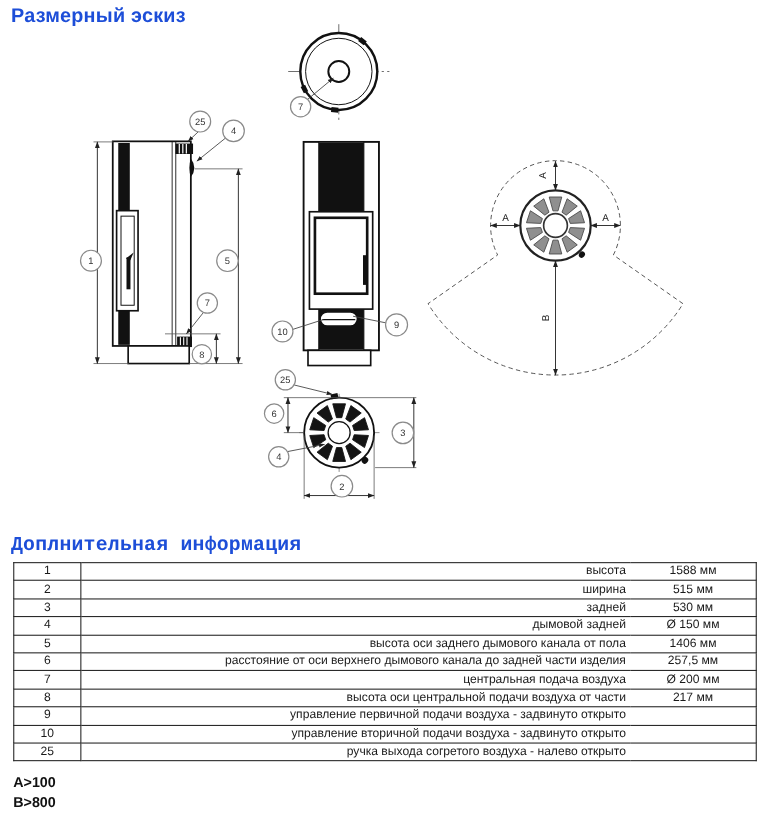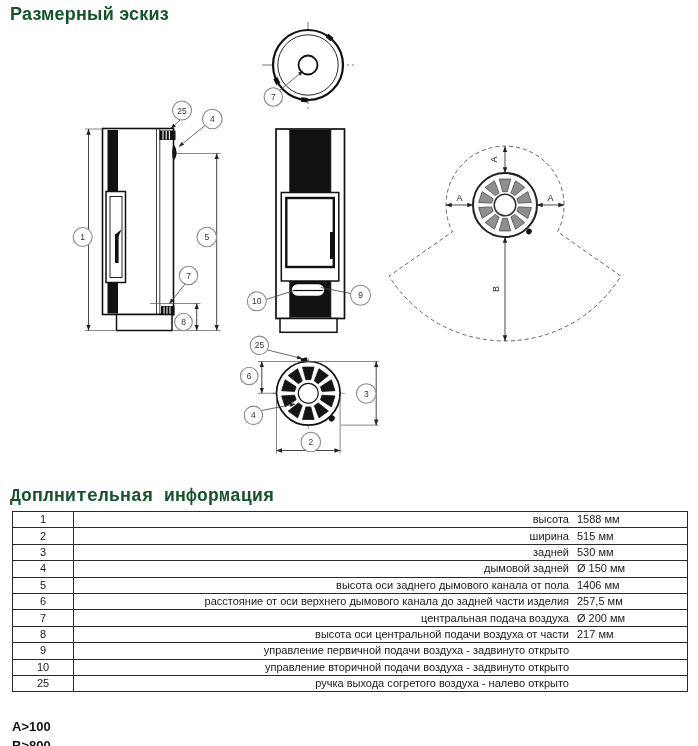--- a/index.html
+++ b/index.html
@@ -1,41 +1,41 @@
 <!DOCTYPE html>
 <html><head>
 <meta charset="utf-8">
 <style>
   html,body{margin:0;padding:0;}
   body{
     width:698px;height:746px;position:relative;background:#ffffff;
     font-family:"Liberation Sans",sans-serif;color:#1a1a1a;overflow:hidden;
   }
   .title{
-    position:absolute;left:10px;font-size:18px;font-weight:bold;color:#14532d;
+    position:absolute;left:10px;font-size:18px;font-weight:bold;color:#1d4ed8;
     letter-spacing:0.2px;
   }
   #main-title{top:4px;}
   #section-title{top:486px;font-family:Liberation Mono, monospace;}
   #sketch-svg{position:absolute;left:0;top:0;}
   #info-table{
     position:absolute;left:12px;top:511px;width:676px;
     border-collapse:collapse;table-layout:fixed;
     border:1.5px solid #2a2a2a;
   }
   #info-table td{
     border:solid #2a2a2a;border-width:1.5px 1px;
     font-size:11px;height:15.4px;padding:0 4px;
     overflow:hidden;white-space:nowrap;line-height:15px;
   }
   #info-table td.num{width:52px;text-align:center;}
   #info-table td.desc{border-right:none;text-align:right;}
-  #info-table td.val{width:106px;text-align:left;border-left:none;}
+  #info-table td.val{width:106px;text-align:center;border-left:none;}
   .note{
-    position:absolute;left:12px;font-size:13px;font-weight:bold;color:#111;margin-top:16px;
+    position:absolute;left:12px;font-size:13px;font-weight:bold;color:#111;
   }
   #note-a{top:703px;}
   #note-b{top:722px;}
   svg text{font-family:"Liberation Sans",sans-serif;}
   .callout-txt{font-size:8.5px;fill:#333;}
   .dim-label{font-size:9px;fill:#222;}
 </style>
 </head>
 <body>
 

